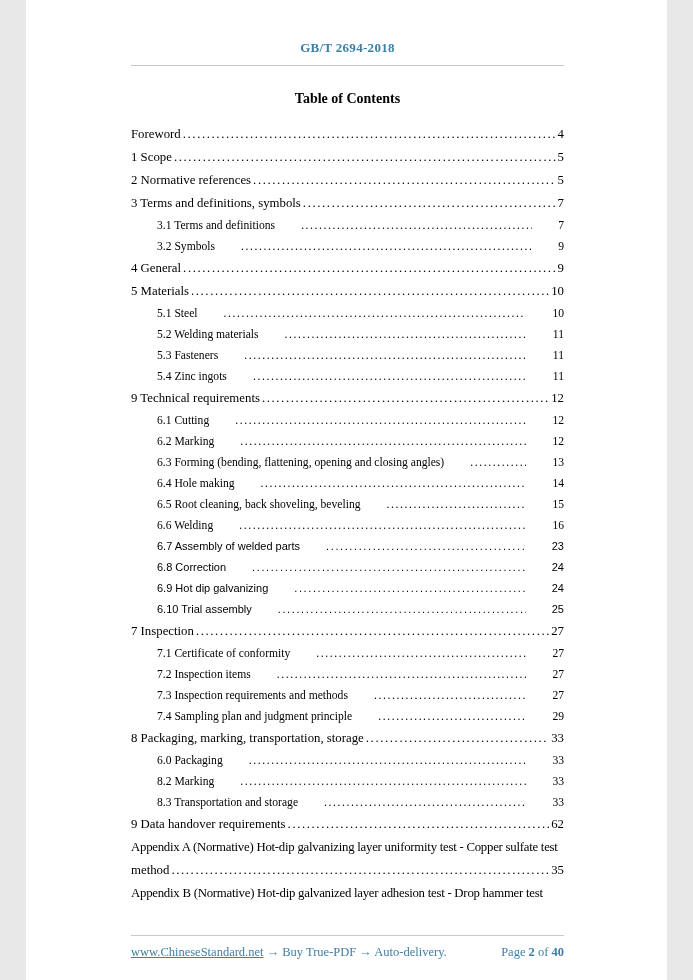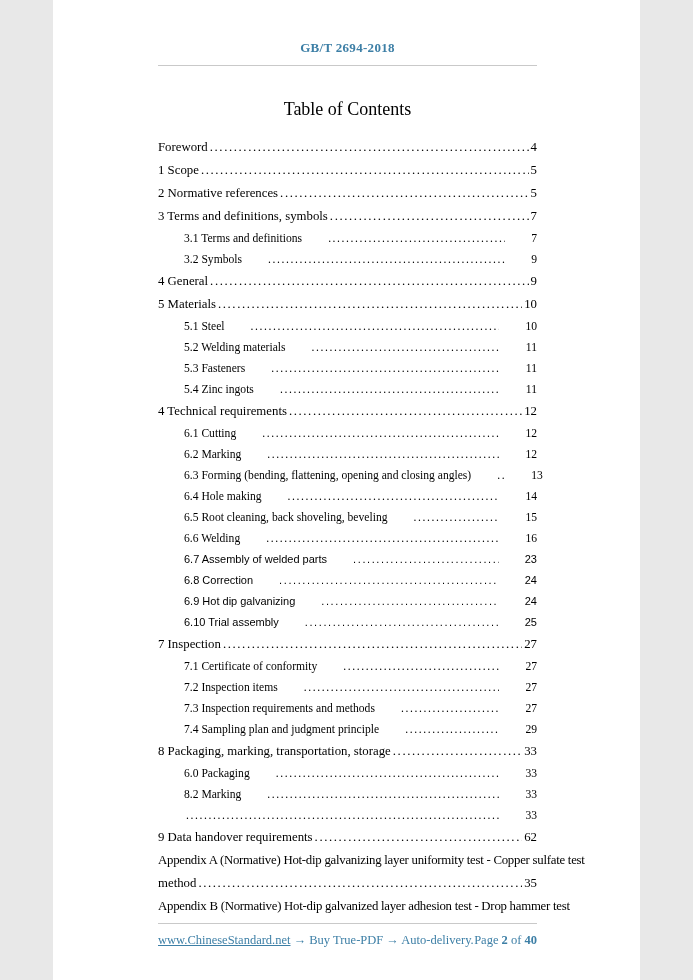--- a/index.html
+++ b/index.html
@@ -1,59 +1,59 @@
 <!DOCTYPE html>
 <html style="--accent: #3D7FA6;"><head>
 <meta charset="utf-8">
 <style>
   * { margin: 0; padding: 0; box-sizing: border-box; }
   html, body { background: #e8e8e8; }
   body { font-family: "Liberation Serif", serif; }
   .page {
     position: relative;
-    width: 587px;
+    width: 641px;
     height: 980px;
     background: #ffffff;
     margin: 0 auto;
     padding: 0 103px 0 105px;
     overflow: hidden;
     color: #000;
   }
   .header { padding-top: 40px; text-align: center; }
   .header-text {
     color: var(--accent, #3d7fa6);
     font-weight: bold;
     font-size: 13px;
     letter-spacing: 0.3px;
   }
   .header-rule { border-bottom: 1px solid #c9c9c9; margin-top: 9px; }
 
   .doc-title {
     text-align: center;
-    font-size: 18px;
-    font-weight: normal;
-    margin-top: 33px;
+    font-size: 14px;
+    font-weight: bold;
+    margin-top: 25px;
     font-family: "Liberation Serif", serif;
   }
 
   .toc { margin-top: 16px; }
   .toc-row { display: flex; align-items: flex-start; }
   .toc-row.lv0 { font-size: 12.8px; line-height: 23px; }
   .toc-row.lv1 { font-size: 11.6px; line-height: 21px; padding-left: 26px; gap: 24px; }
   .toc-row.sans { font-family: "Liberation Sans", sans-serif; font-size: 11px; }
   .toc-label { white-space: nowrap; }
   .toc-row.nolead .toc-label { letter-spacing: -0.25px; }
   .toc-leader { flex: 1; overflow: hidden; white-space: nowrap; margin: 0 2px; min-width: 8px; }
   .toc-leader::after {
     content: "........................................................................................................................................................................................";
     letter-spacing: 1.6px;
   }
   .toc-page { white-space: nowrap; }
 
-  .footer { position: absolute; left: 105px; right: 103px; bottom: 32px; }
+  .footer { position: absolute; left: 105px; right: 103px; bottom: 20px; }
   .footer-rule { border-top: 1px solid #c9c9c9; margin-bottom: 9px; }
   .footer-row {
     display: flex;
     justify-content: space-between;
     align-items: baseline;
     color: var(--accent, #3d7fa6);
     font-size: 12.5px;
   }
   .footer-link {
     color: var(--accent, #3d7fa6);
@@ -129,21 +129,21 @@
         <span class="toc-label">5.3 Fasteners</span>
         <span class="toc-leader"></span>
         <span class="toc-page">11</span>
       </div>
       <div class="toc-row lv1">
         <span class="toc-label">5.4 Zinc ingots</span>
         <span class="toc-leader"></span>
         <span class="toc-page">11</span>
       </div>
       <div class="toc-row lv0">
-        <span class="toc-label">4 Technical requirements</span>
+        <span class="toc-label">9 Technical requirements</span>
         <span class="toc-leader"></span>
         <span class="toc-page">12</span>
       </div>
       <div class="toc-row lv1">
         <span class="toc-label">6.1 Cutting</span>
         <span class="toc-leader"></span>
         <span class="toc-page">12</span>
       </div>
       <div class="toc-row lv1">
         <span class="toc-label">6.2 Marking</span>
@@ -224,20 +224,21 @@
         <span class="toc-label">6.0 Packaging</span>
         <span class="toc-leader"></span>
         <span class="toc-page">33</span>
       </div>
       <div class="toc-row lv1">
         <span class="toc-label">8.2 Marking</span>
         <span class="toc-leader"></span>
         <span class="toc-page">33</span>
       </div>
       <div class="toc-row lv1">
+        <span class="toc-label">8.3 Transportation and storage</span>
         <span class="toc-leader"></span>
         <span class="toc-page">33</span>
       </div>
       <div class="toc-row lv0">
         <span class="toc-label">9 Data handover requirements</span>
         <span class="toc-leader"></span>
         <span class="toc-page">62</span>
       </div>
       <div class="toc-row lv0 nolead">
         <span class="toc-label">Appendix A (Normative) Hot-dip galvanizing layer uniformity test - Copper sulfate test</span>

